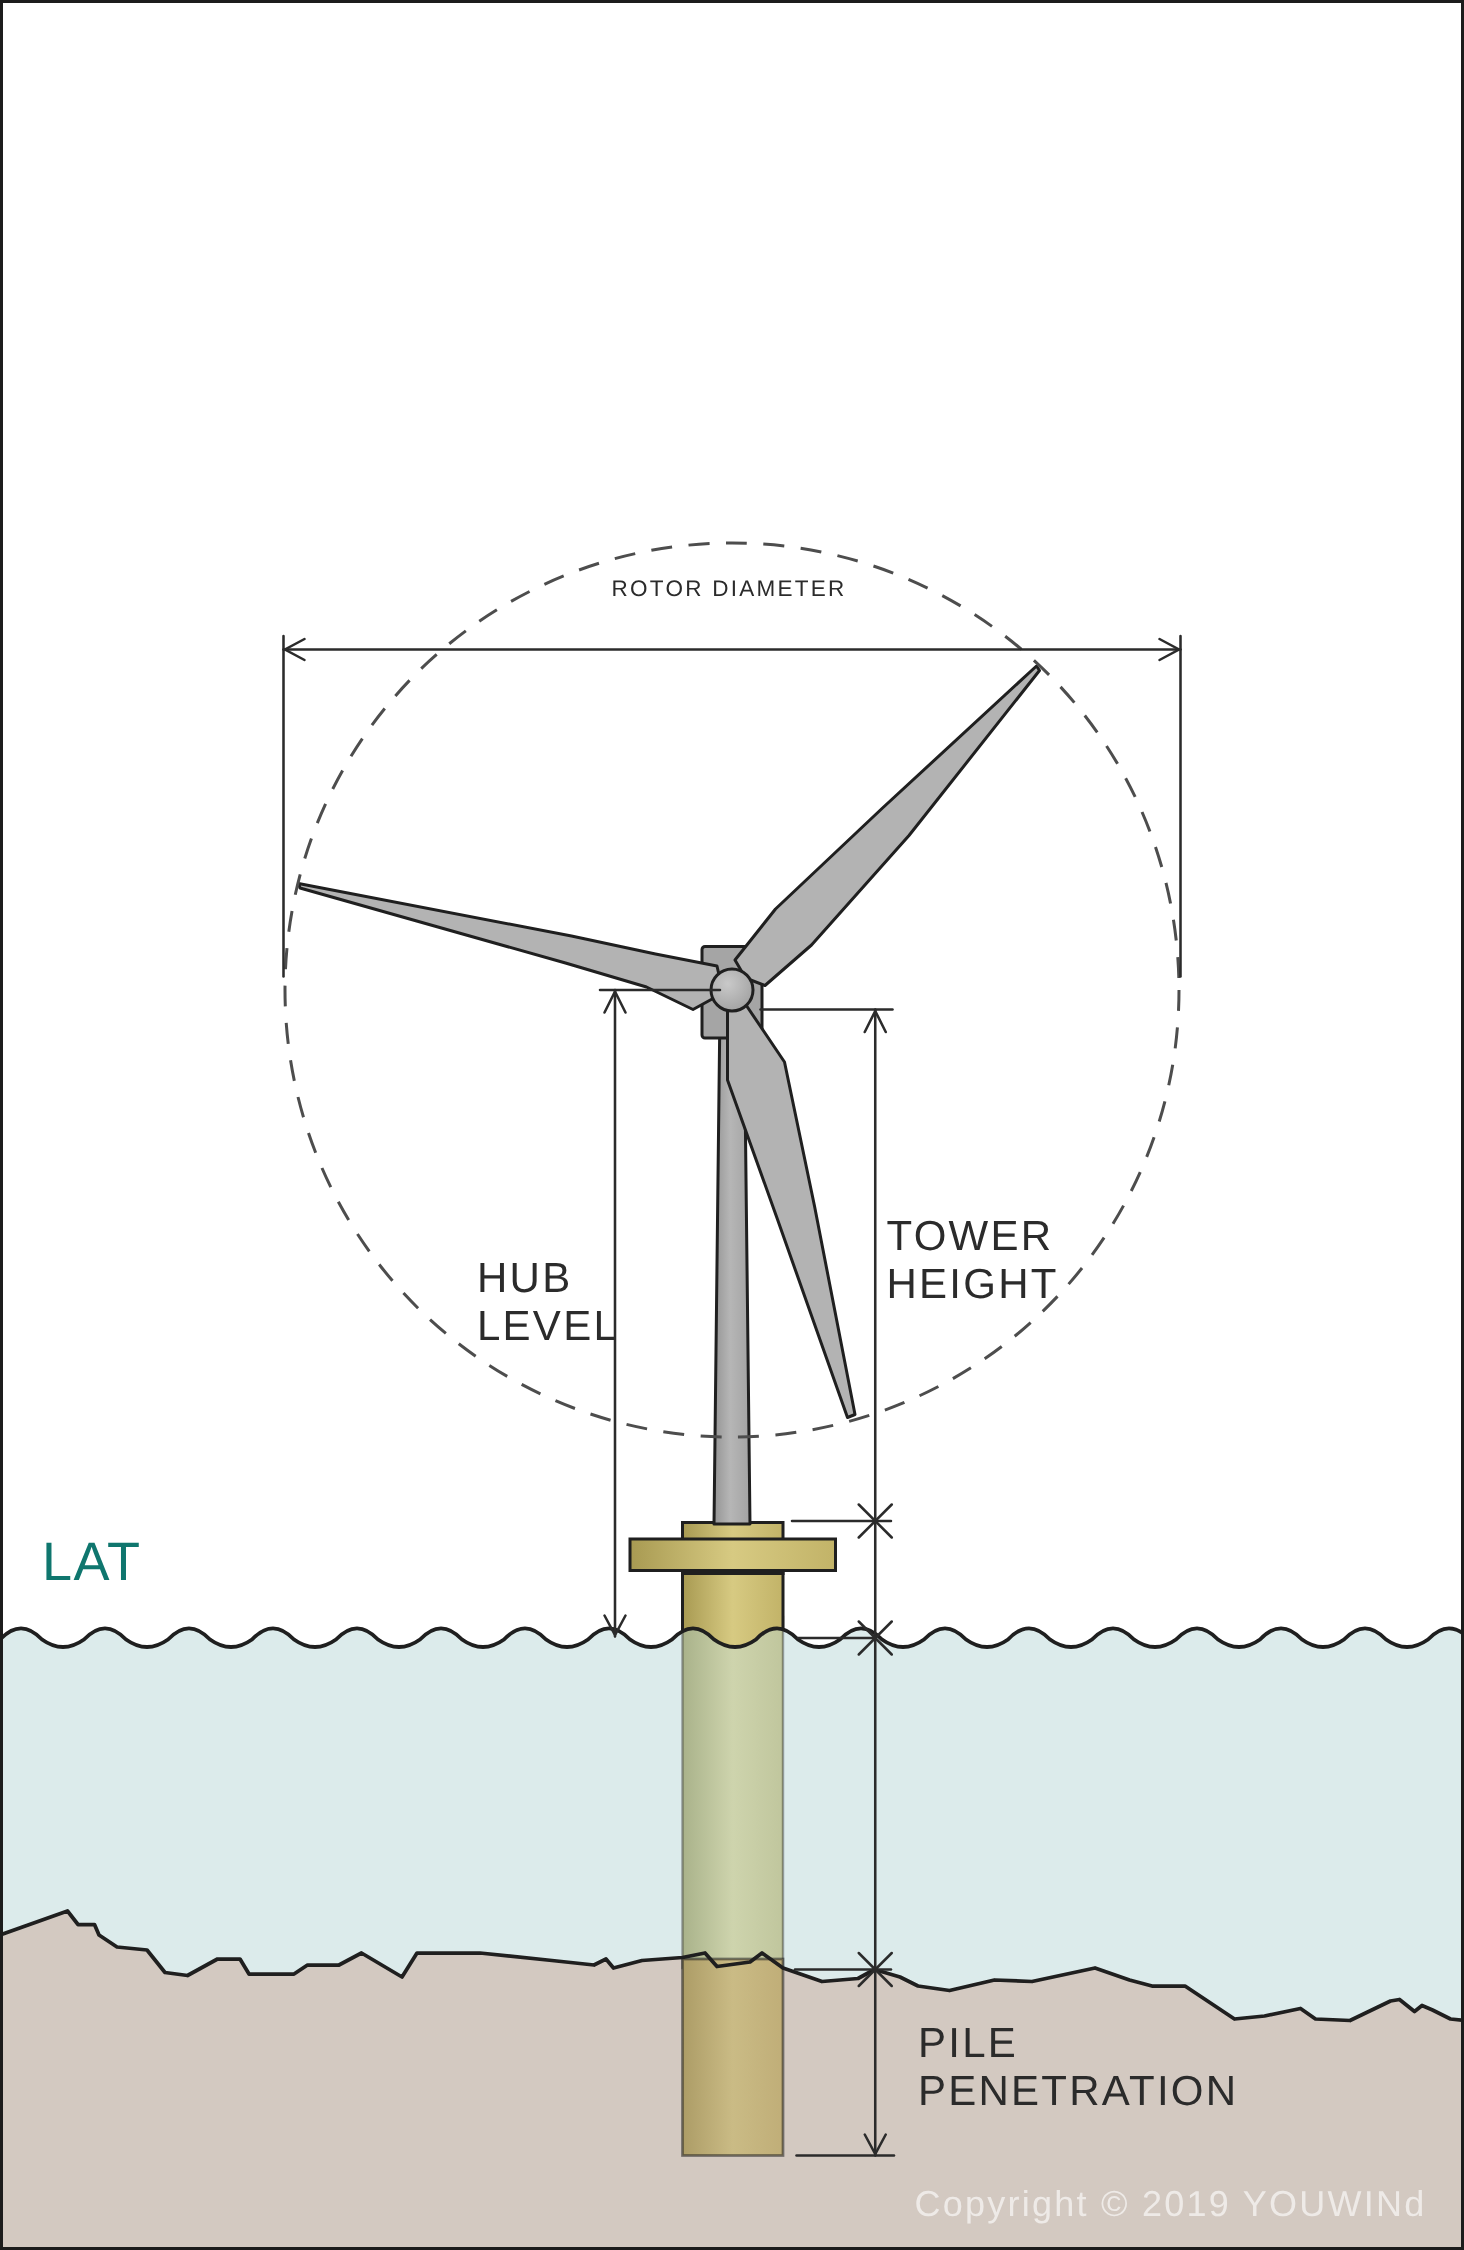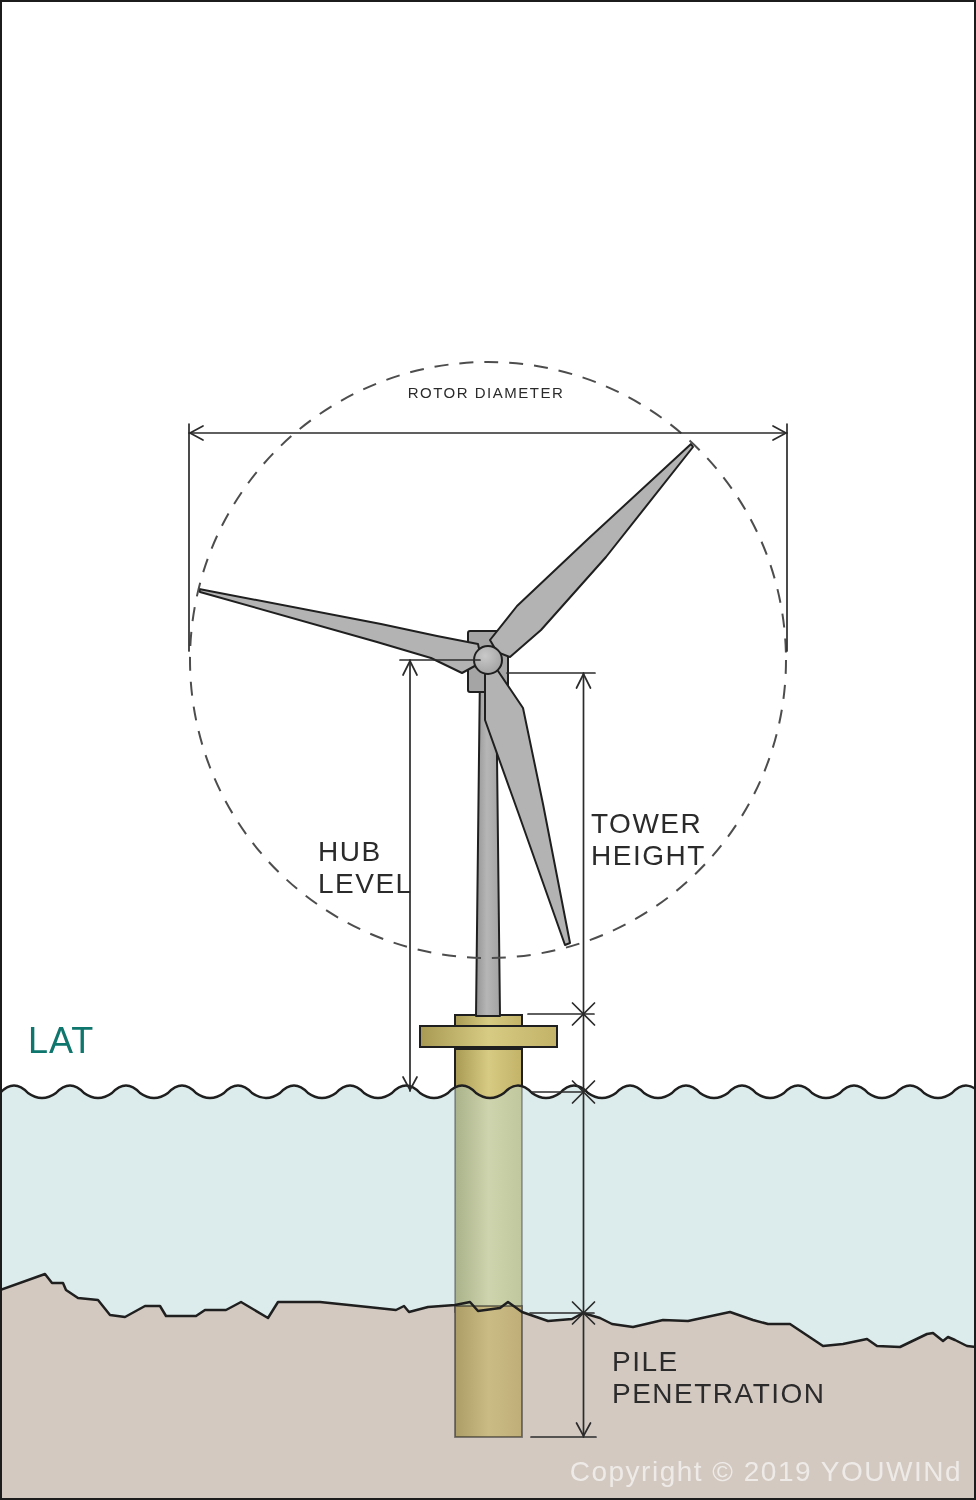--- a/index.html
+++ b/index.html
@@ -15,22 +15,22 @@
   }
   .rotor-label{
     position:absolute;left:366px;top:384px;width:240px;text-align:center;
     color:#2b2b2b;font-size:15px;letter-spacing:1.5px;z-index:20;
   }
   .lat-label{
     position:absolute;left:28px;top:1020px;color:#0f766e;font-size:36px;
     letter-spacing:1px;z-index:20;
   }
   .copyright{
-    position:absolute;right:14px;top:1456px;color:rgba(255,255,255,0.62);
-    font-size:28px;letter-spacing:1.5px;z-index:20;
+    position:absolute;right:25px;top:1456px;color:rgba(255,255,255,0.62);
+    font-size:24px;letter-spacing:1.5px;z-index:20;
   }
   #hub-height-label{left:318px;top:836px;width:102px;}
   #tower-height-label{left:591px;top:808px;width:118px;}
   #interface-level-label{left:590px;top:1026px;width:160px;}
   #water-depth-label{left:590px;top:1164px;width:115px;}
   #pile-penetration-label{left:612px;top:1346px;width:190px;}
 </style>
 </head>
 <body>
 

